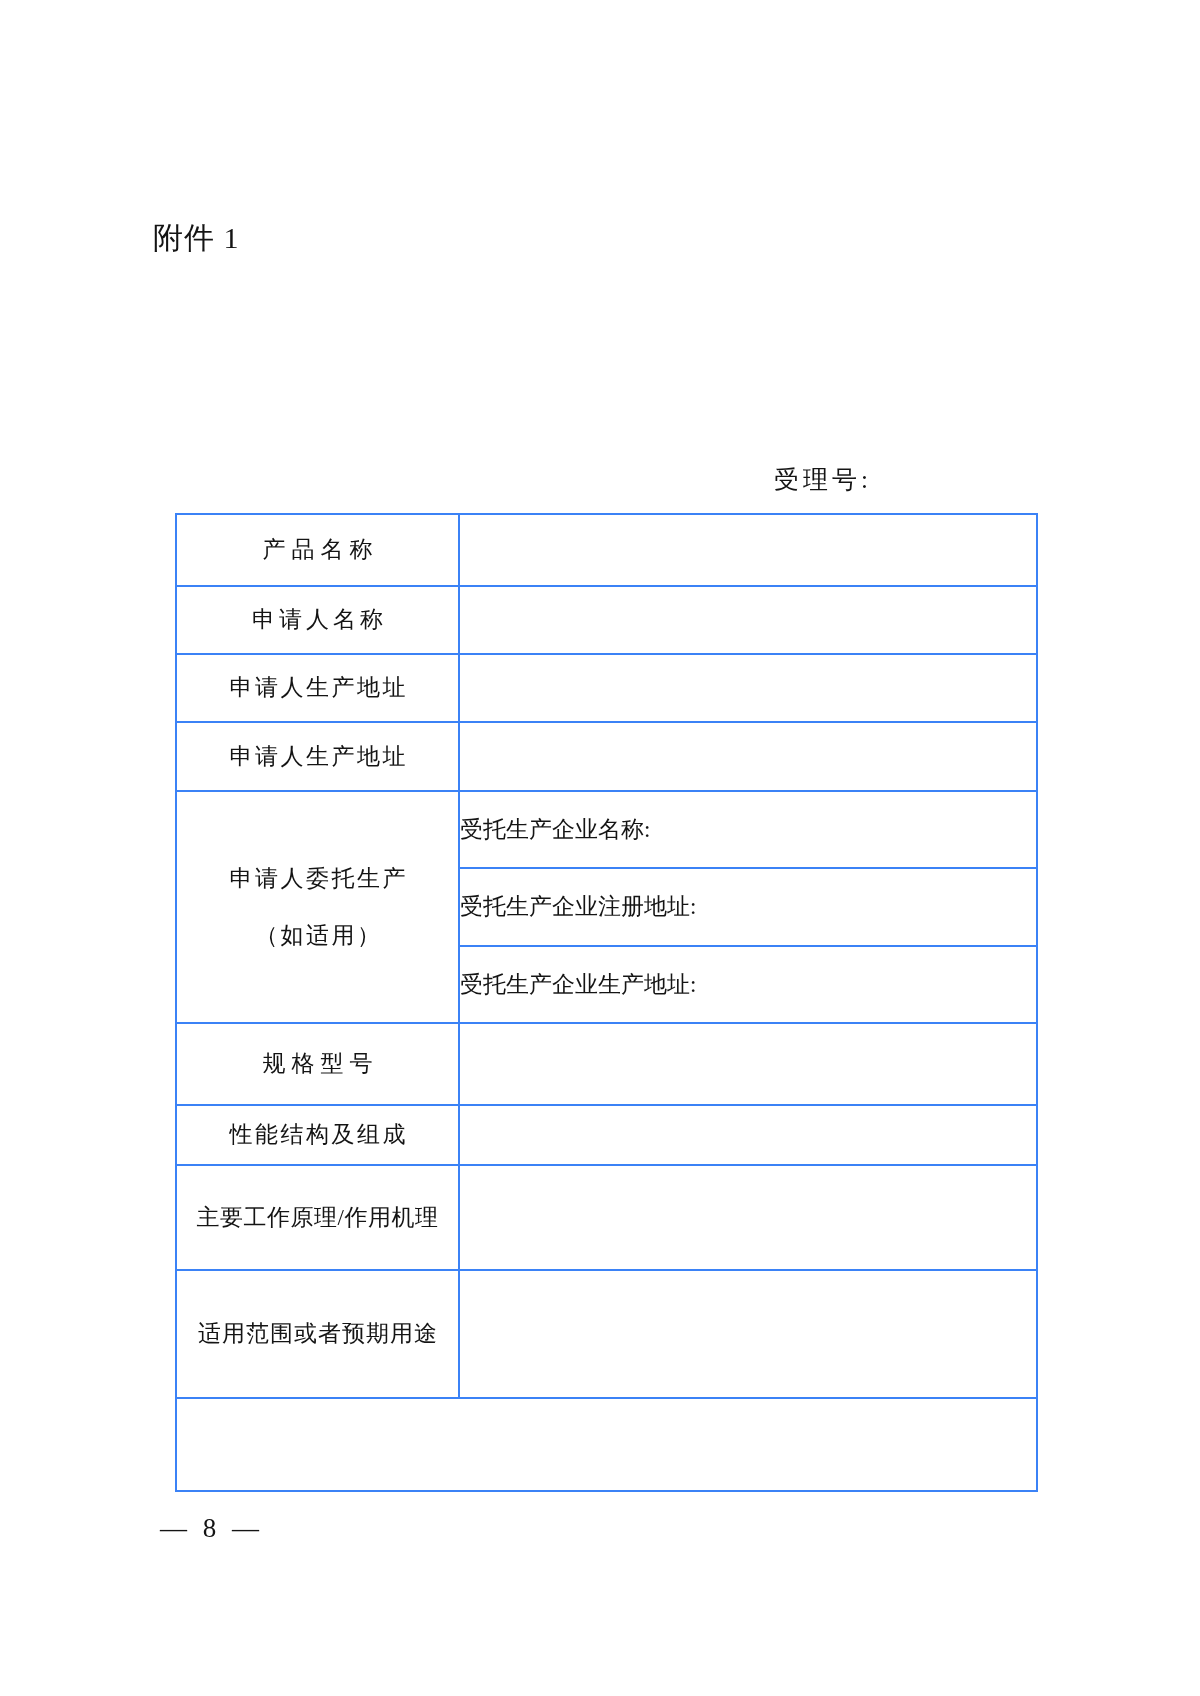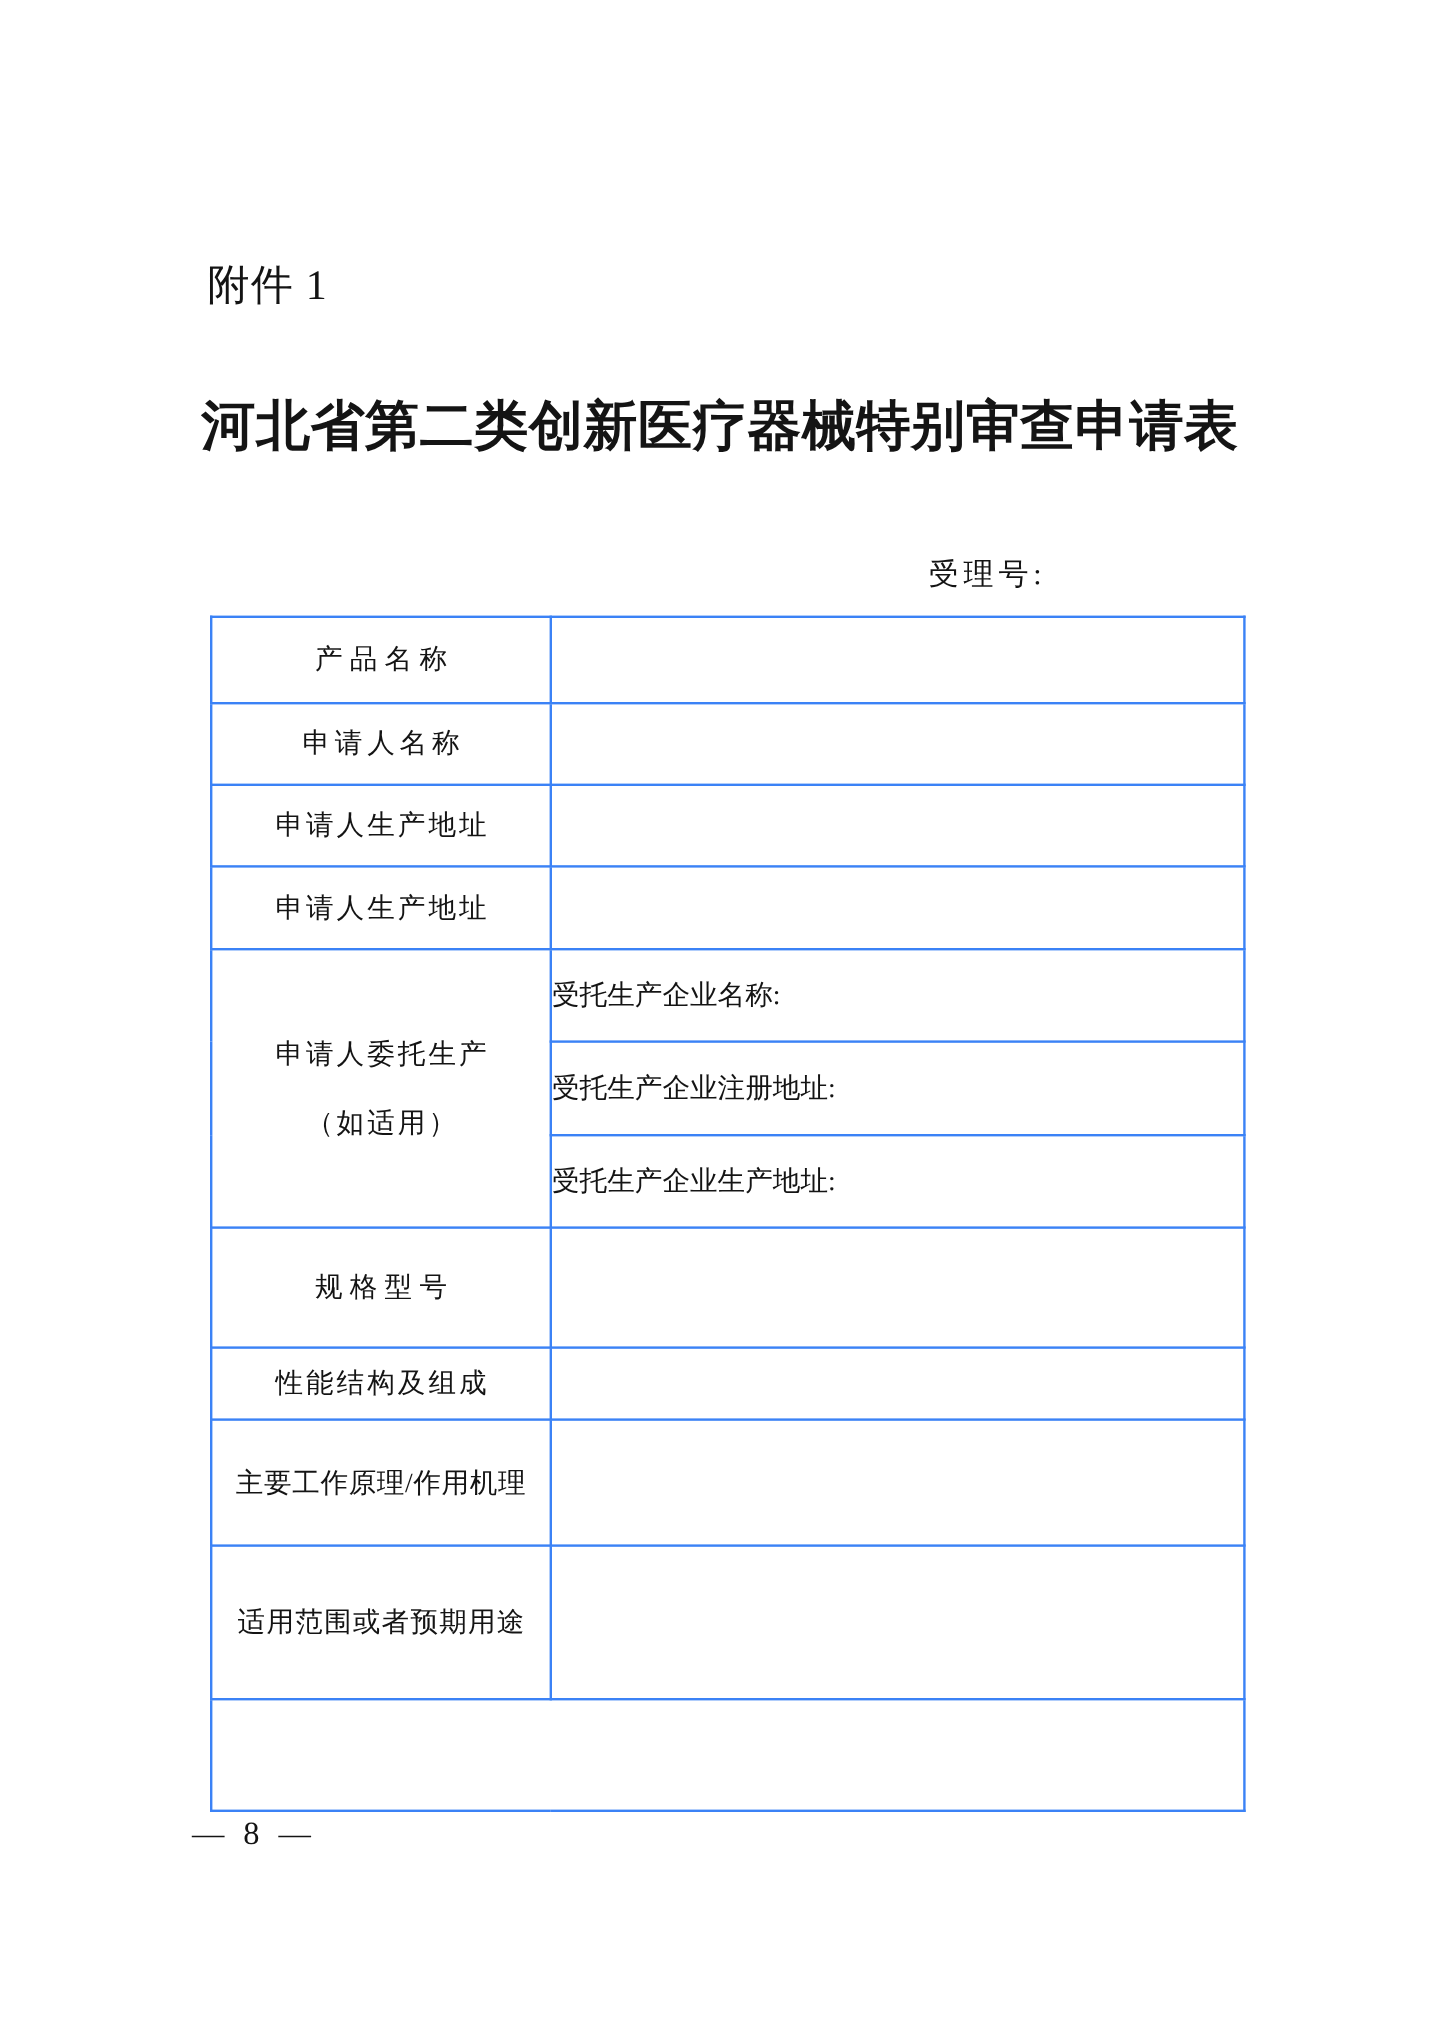--- a/index.html
+++ b/index.html
@@ -9,23 +9,23 @@
     background: #ffffff;
     position: relative;
     font-family: "Liberation Serif", "DejaVu Serif", serif;
     color: #141414;
     -webkit-font-smoothing: antialiased;
   }
   .page { position: absolute; inset: 0; }
 
   .attachment-label {
     position: absolute;
-    left: 173px;
+    left: 153px;
     top: 218px;
-    font-size: 35px;
+    font-size: 30px;
     line-height: 40px;
     letter-spacing: 1px;
   }
 
   .doc-title {
     position: absolute;
     left: 0;
     top: 326px;
     width: 1200px;
     margin: 0;
@@ -73,21 +73,21 @@
   .ls1 { letter-spacing: 1px; padding-left: 1px; }
   .ls0 { letter-spacing: 0.5px; }
 
   tr.r1  { height: 72px; }
   tr.r2  { height: 68px; }
   tr.r3  { height: 68px; }
   tr.r4  { height: 69px; }
   tr.r5a { height: 77px; }
   tr.r5b { height: 78px; }
   tr.r5c { height: 77px; }
-  tr.r6  { height: 100px; border-radius: 30px; }
+  tr.r6  { height: 82px; border-radius: 30px; }
   tr.r7  { height: 60px; }
   tr.r8  { height: 105px; }
   tr.r9  { height: 128px; }
   tr.r10 { height: 93px; }
 
   .span-label div.first { margin-bottom: 26px; }
 
   .page-number {
     position: absolute;
     left: 160px;
@@ -97,21 +97,20 @@
     word-spacing: 9px;
   }
 </style>
 </head>
 <body>
 
 <div class="page">
 
   <div class="attachment-label">附件 1</div>
 
-  <h1 class="doc-title">河北省第二类创新医疗器械特别审查申请表</h1>
 
   <div class="acceptance-label">受理号:</div>
 
   <table class="form">
     <colgroup>
         <col class="c1">
         <col class="c2">
       </colgroup>
     <tbody>
       <tr class="r1">

